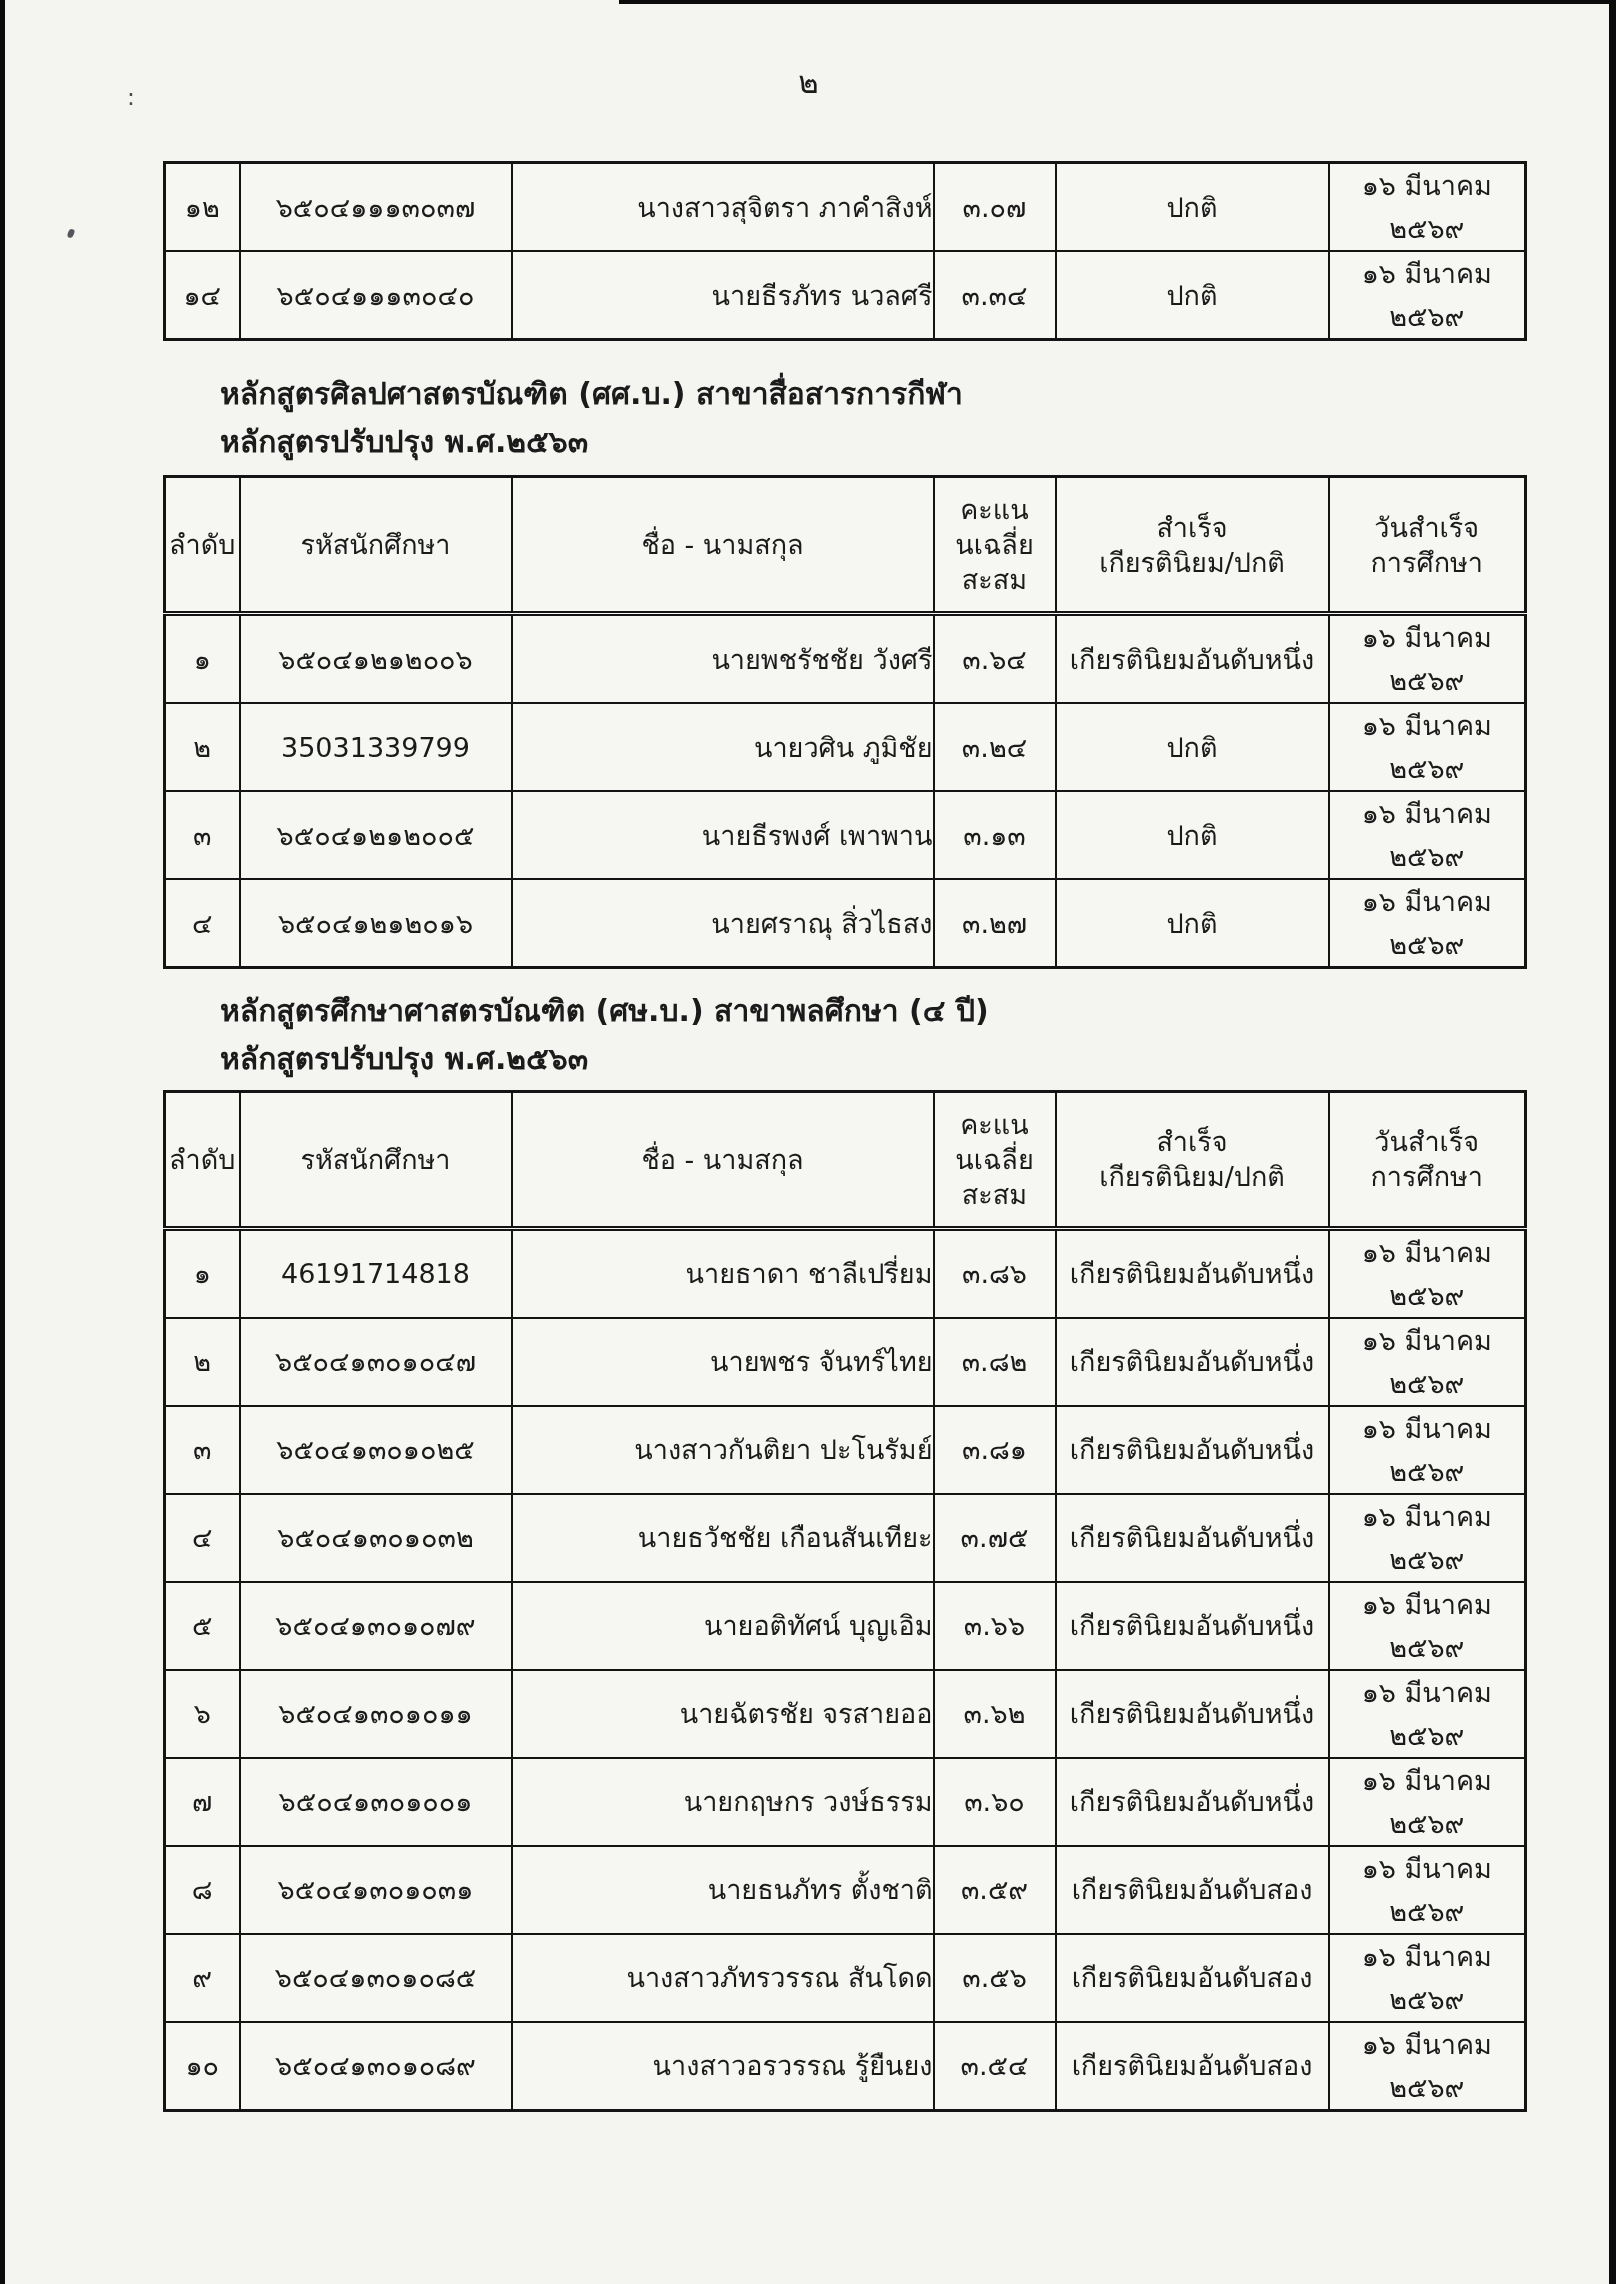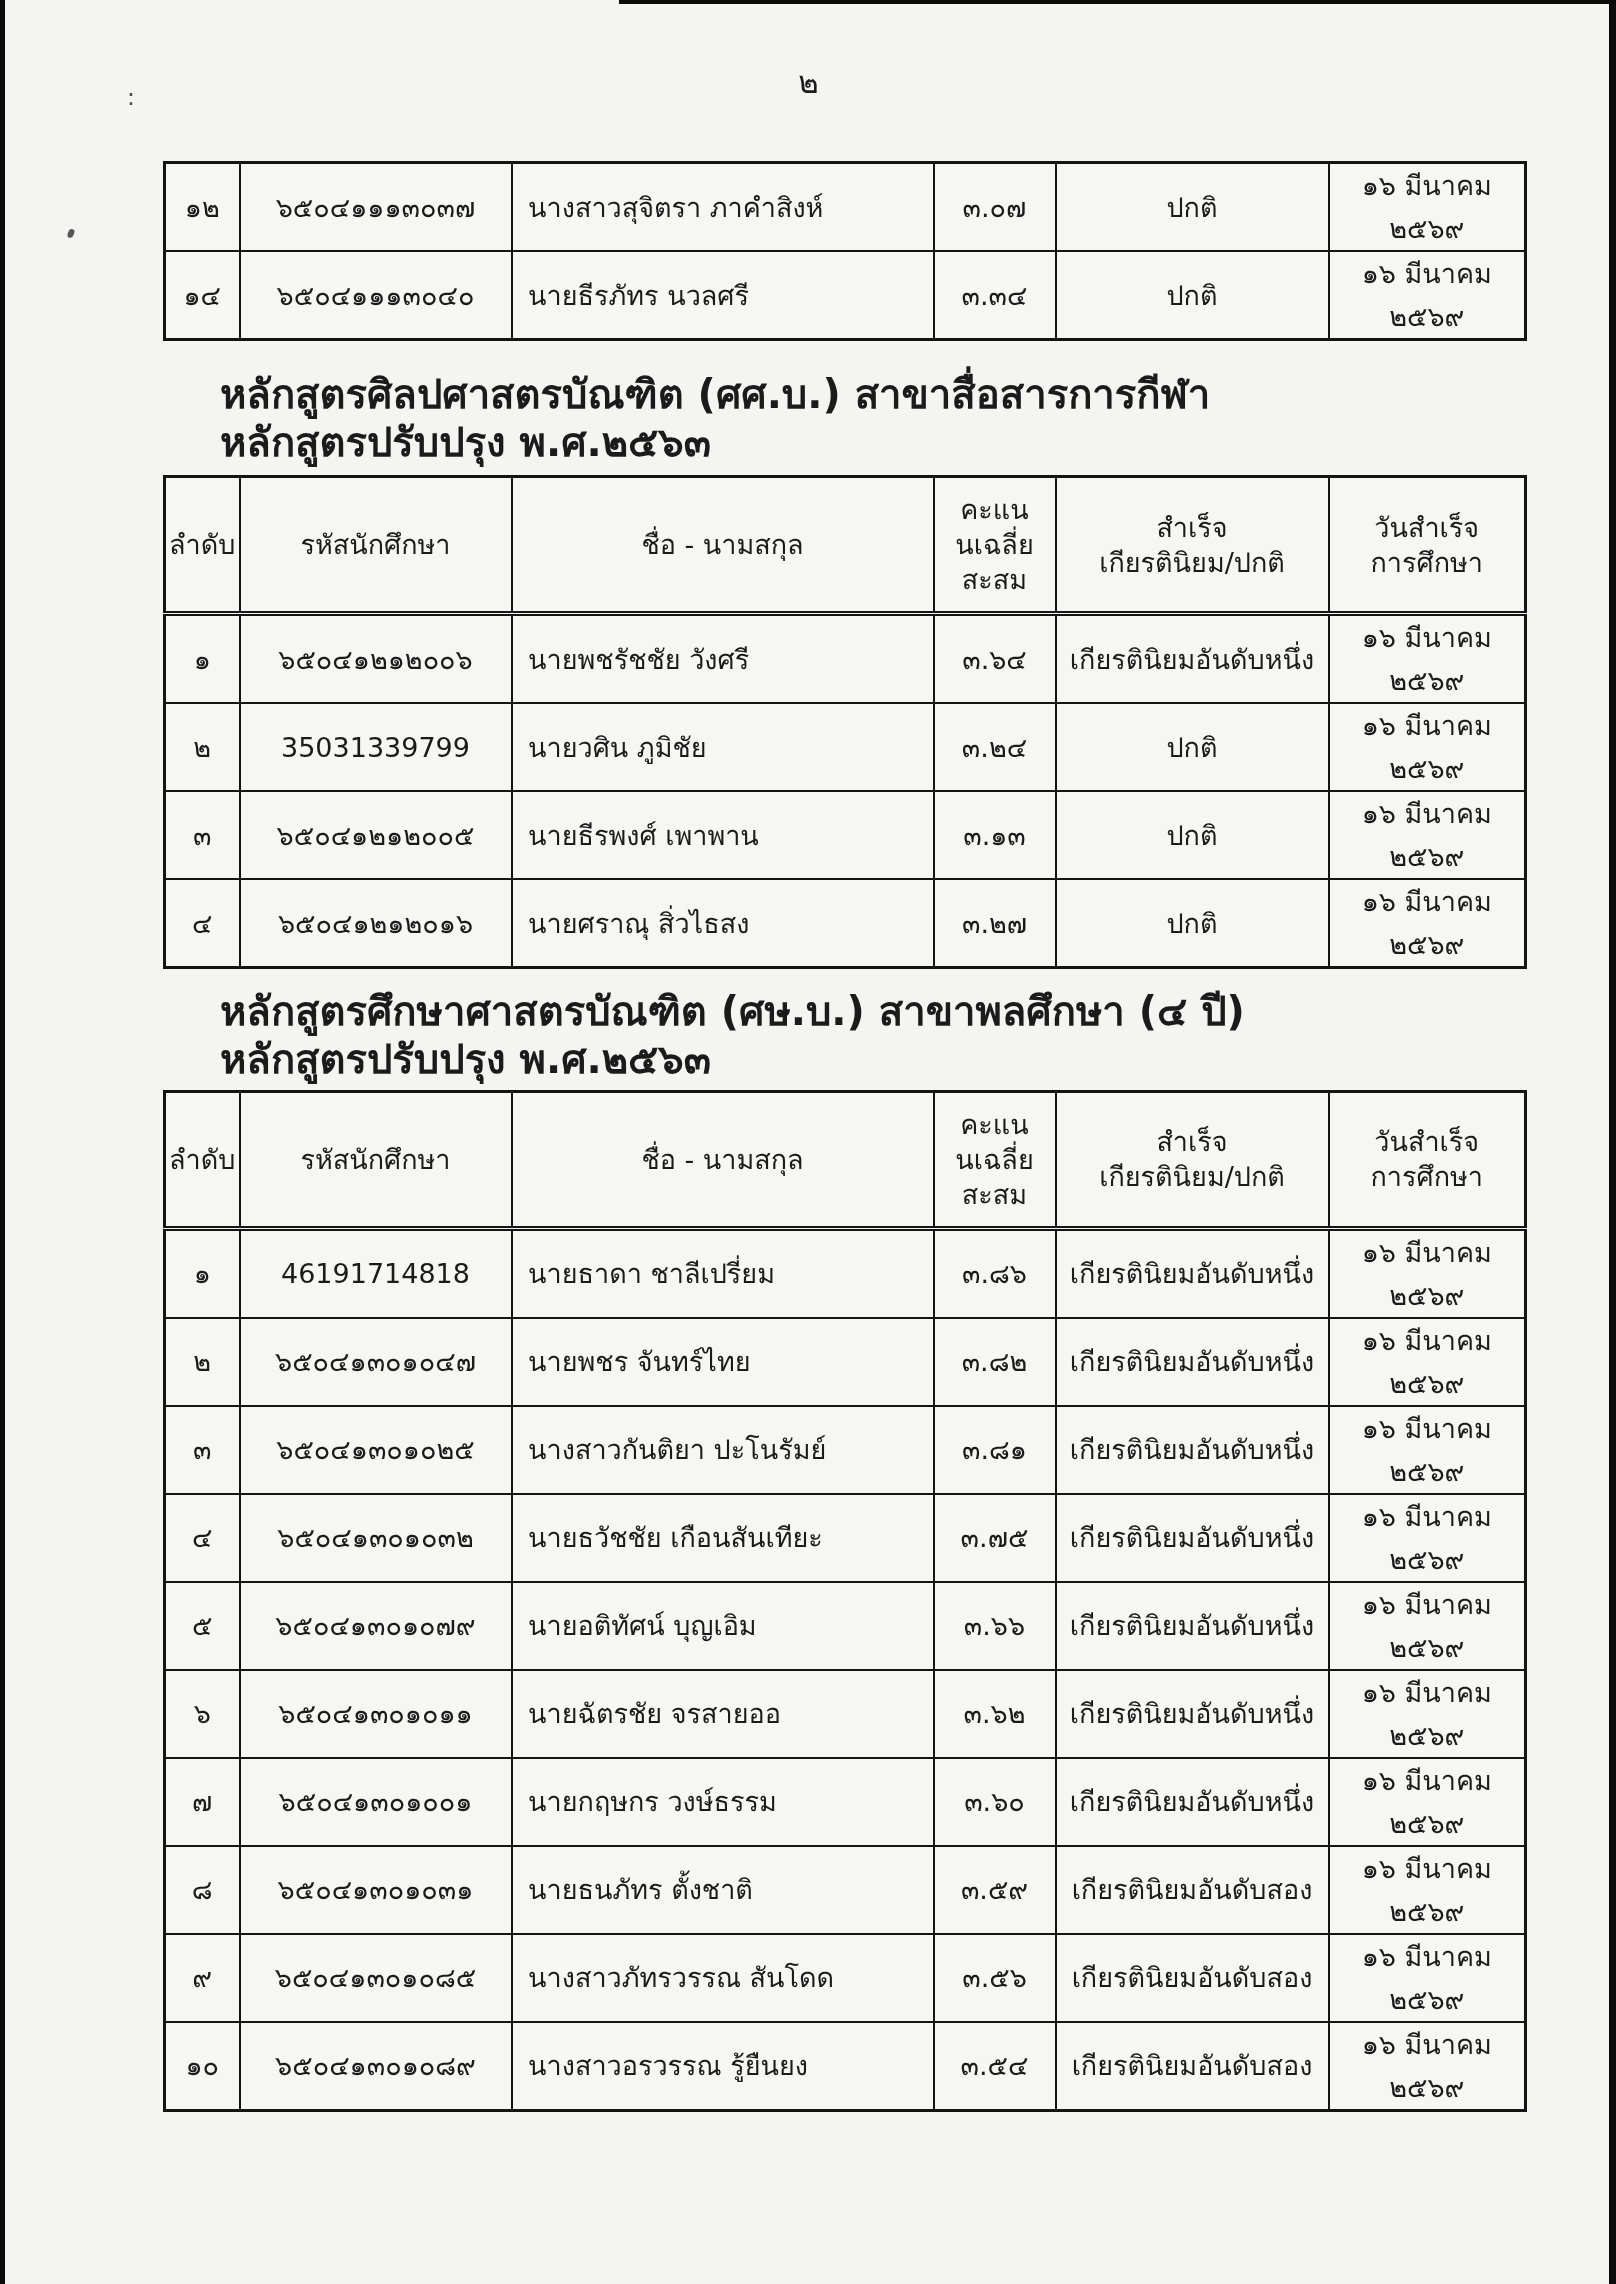--- a/index.html
+++ b/index.html
@@ -19,21 +19,21 @@
   .speck2 { position:absolute; left:68px; top:229px; width:5.9px; height:8.5px; background:#55555c; border-radius:50% 40% 60% 50%; transform:rotate(20deg); }
   .red-dot { position:absolute; left:1055px; top:1302px; width:5.9px; height:6.5px; background:#8a4434; border-radius:50%; opacity:.85; }
 
   .pagenum {
     position:absolute; top:63px; left:0; right:0;
     text-align:center; font-size:31px; line-height:39px;
   }
   .content { position:absolute; top:161px; left:163px; width:1361px; }
 
   h2.doc-heading {
-    font-size:40px; font-weight:bold;
+    font-size:30px; font-weight:bold;
     margin:0 0 0 57px; line-height:48px;
   }
   .heading-block-2 { margin-top:29px; }
   .heading-block-3 { margin-top:18px; }
   .tw-2 { margin-top:9px; }
   .tw-3 { margin-top:6.5px; }
 
   table.results {
     border-collapse:collapse;
     width:1361px;
@@ -47,21 +47,21 @@
     font-weight:normal;
     vertical-align:middle;
     text-align:center;
     padding:0;
     overflow:hidden;
   }
   table.results td { border-top-width:2.6px; border-bottom-width:2.6px; }
   table.results thead th { height:133px; line-height:34px; border-bottom:5.9px double #141414; }
   table.results td { height:46px; }
   table.t1 td { height:48px; }
-  table.results td.name-cell { text-align:left; padding-left:15.6px; }
+  table.results td.name-cell { text-align:right; padding-left:15.6px; }
   .hline { display:block; line-height:35px; }
 </style>
 </head>
 <body>
 
 <div class="page">
   <div class="edge-left"></div>
   <div class="edge-right"></div>
   <div class="edge-top"></div>
   <div class="speck1">:</div>

